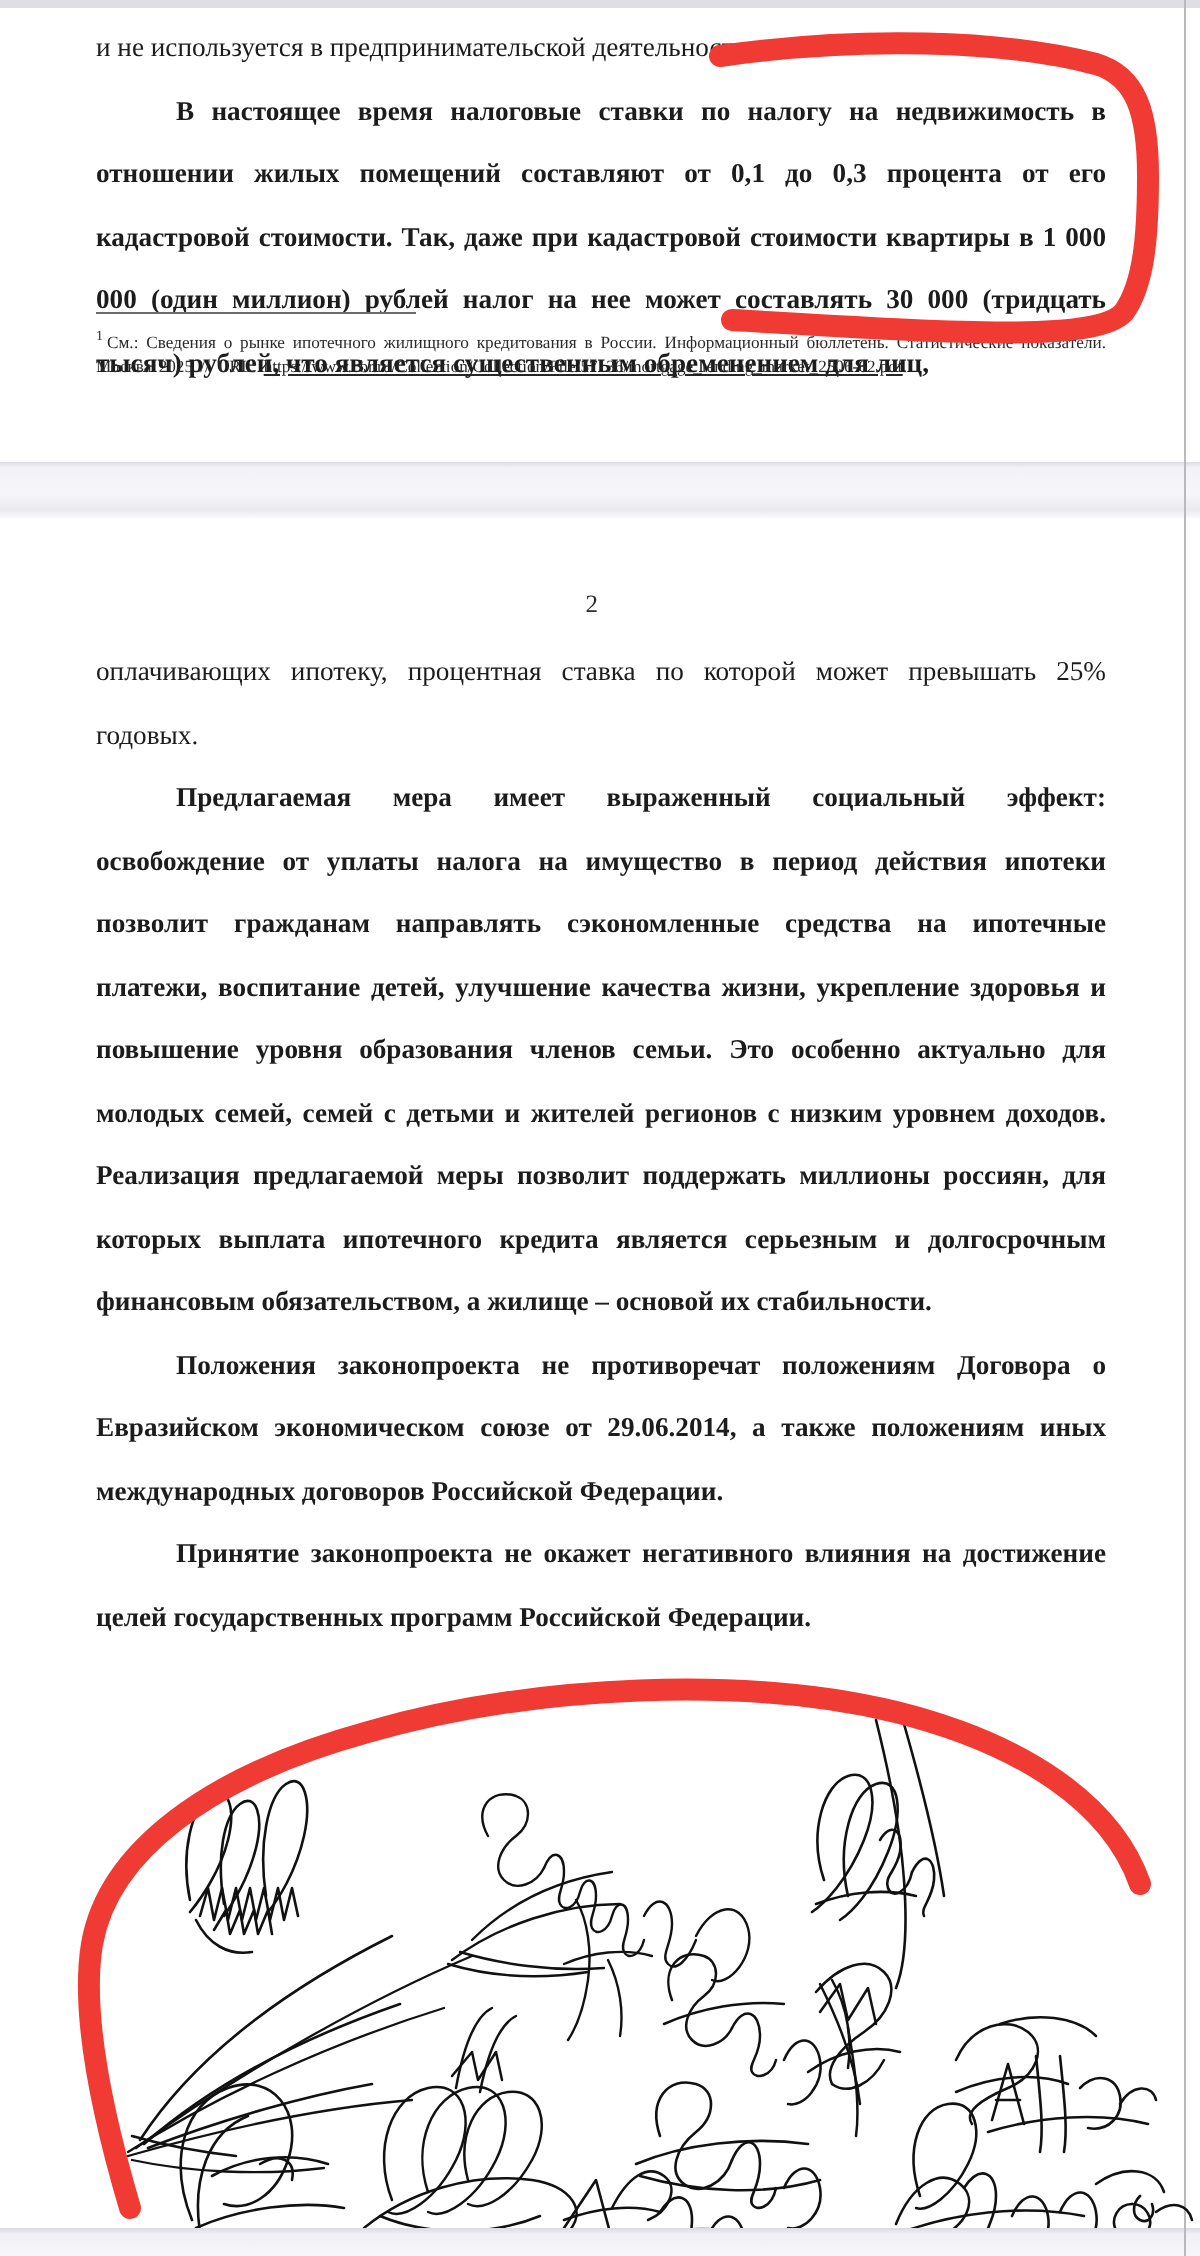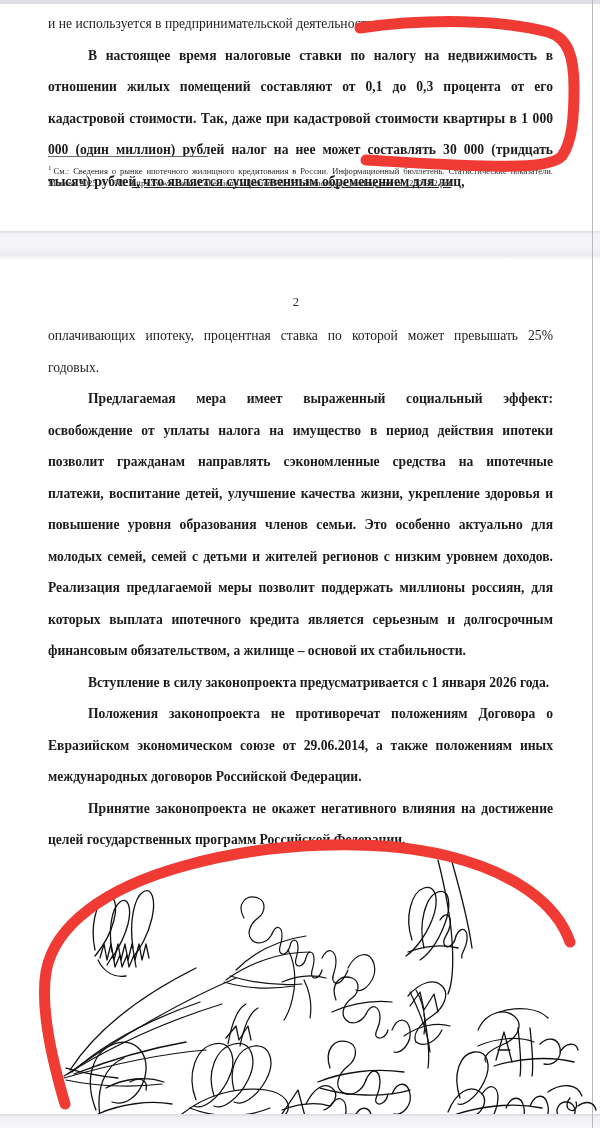--- a/index.html
+++ b/index.html
@@ -159,21 +159,20 @@
 
 </div>
 
 <div class="page two">
 
   <div class="page-number">2</div>
 
   <div class="body-text" id="page-two-text">
     <p class="cont">оплачивающих ипотеку, процентная ставка по которой может превышать 25% годовых.</p>
     <p class="indent">Предлагаемая мера имеет выраженный социальный эффект: освобождение от уплаты налога на имущество в период действия ипотеки позволит гражданам направлять сэкономленные средства на ипотечные платежи, воспитание детей, улучшение качества жизни, укрепление здоровья и повышение уровня образования членов семьи. Это особенно актуально для молодых семей, семей с детьми и жителей регионов с низким уровнем доходов. Реализация предлагаемой меры позволит поддержать миллионы россиян, для которых выплата ипотечного кредита является серьезным и долгосрочным финансовым обязательством, а жилище – основой их стабильности.</p>
-    <p class="indent">Вступление в силу законопроекта предусматривается с 1 января 2026 года.</p>
     <p class="indent">Положения законопроекта не противоречат положениям Договора о Евразийском экономическом союзе от 29.06.2014, а также положениям иных международных договоров Российской Федерации.</p>
     <p class="indent">Принятие законопроекта не окажет негативного влияния на достижение целей государственных программ Российской Федерации.</p>
   </div>
 
 </div>
 
 <div class="signature-layer">
   <svg width="600" height="314" viewBox="0 0 600 314" fill="none" stroke="#111111" stroke-linecap="round" stroke-linejoin="round">
 
     <g stroke-width="1.3">

